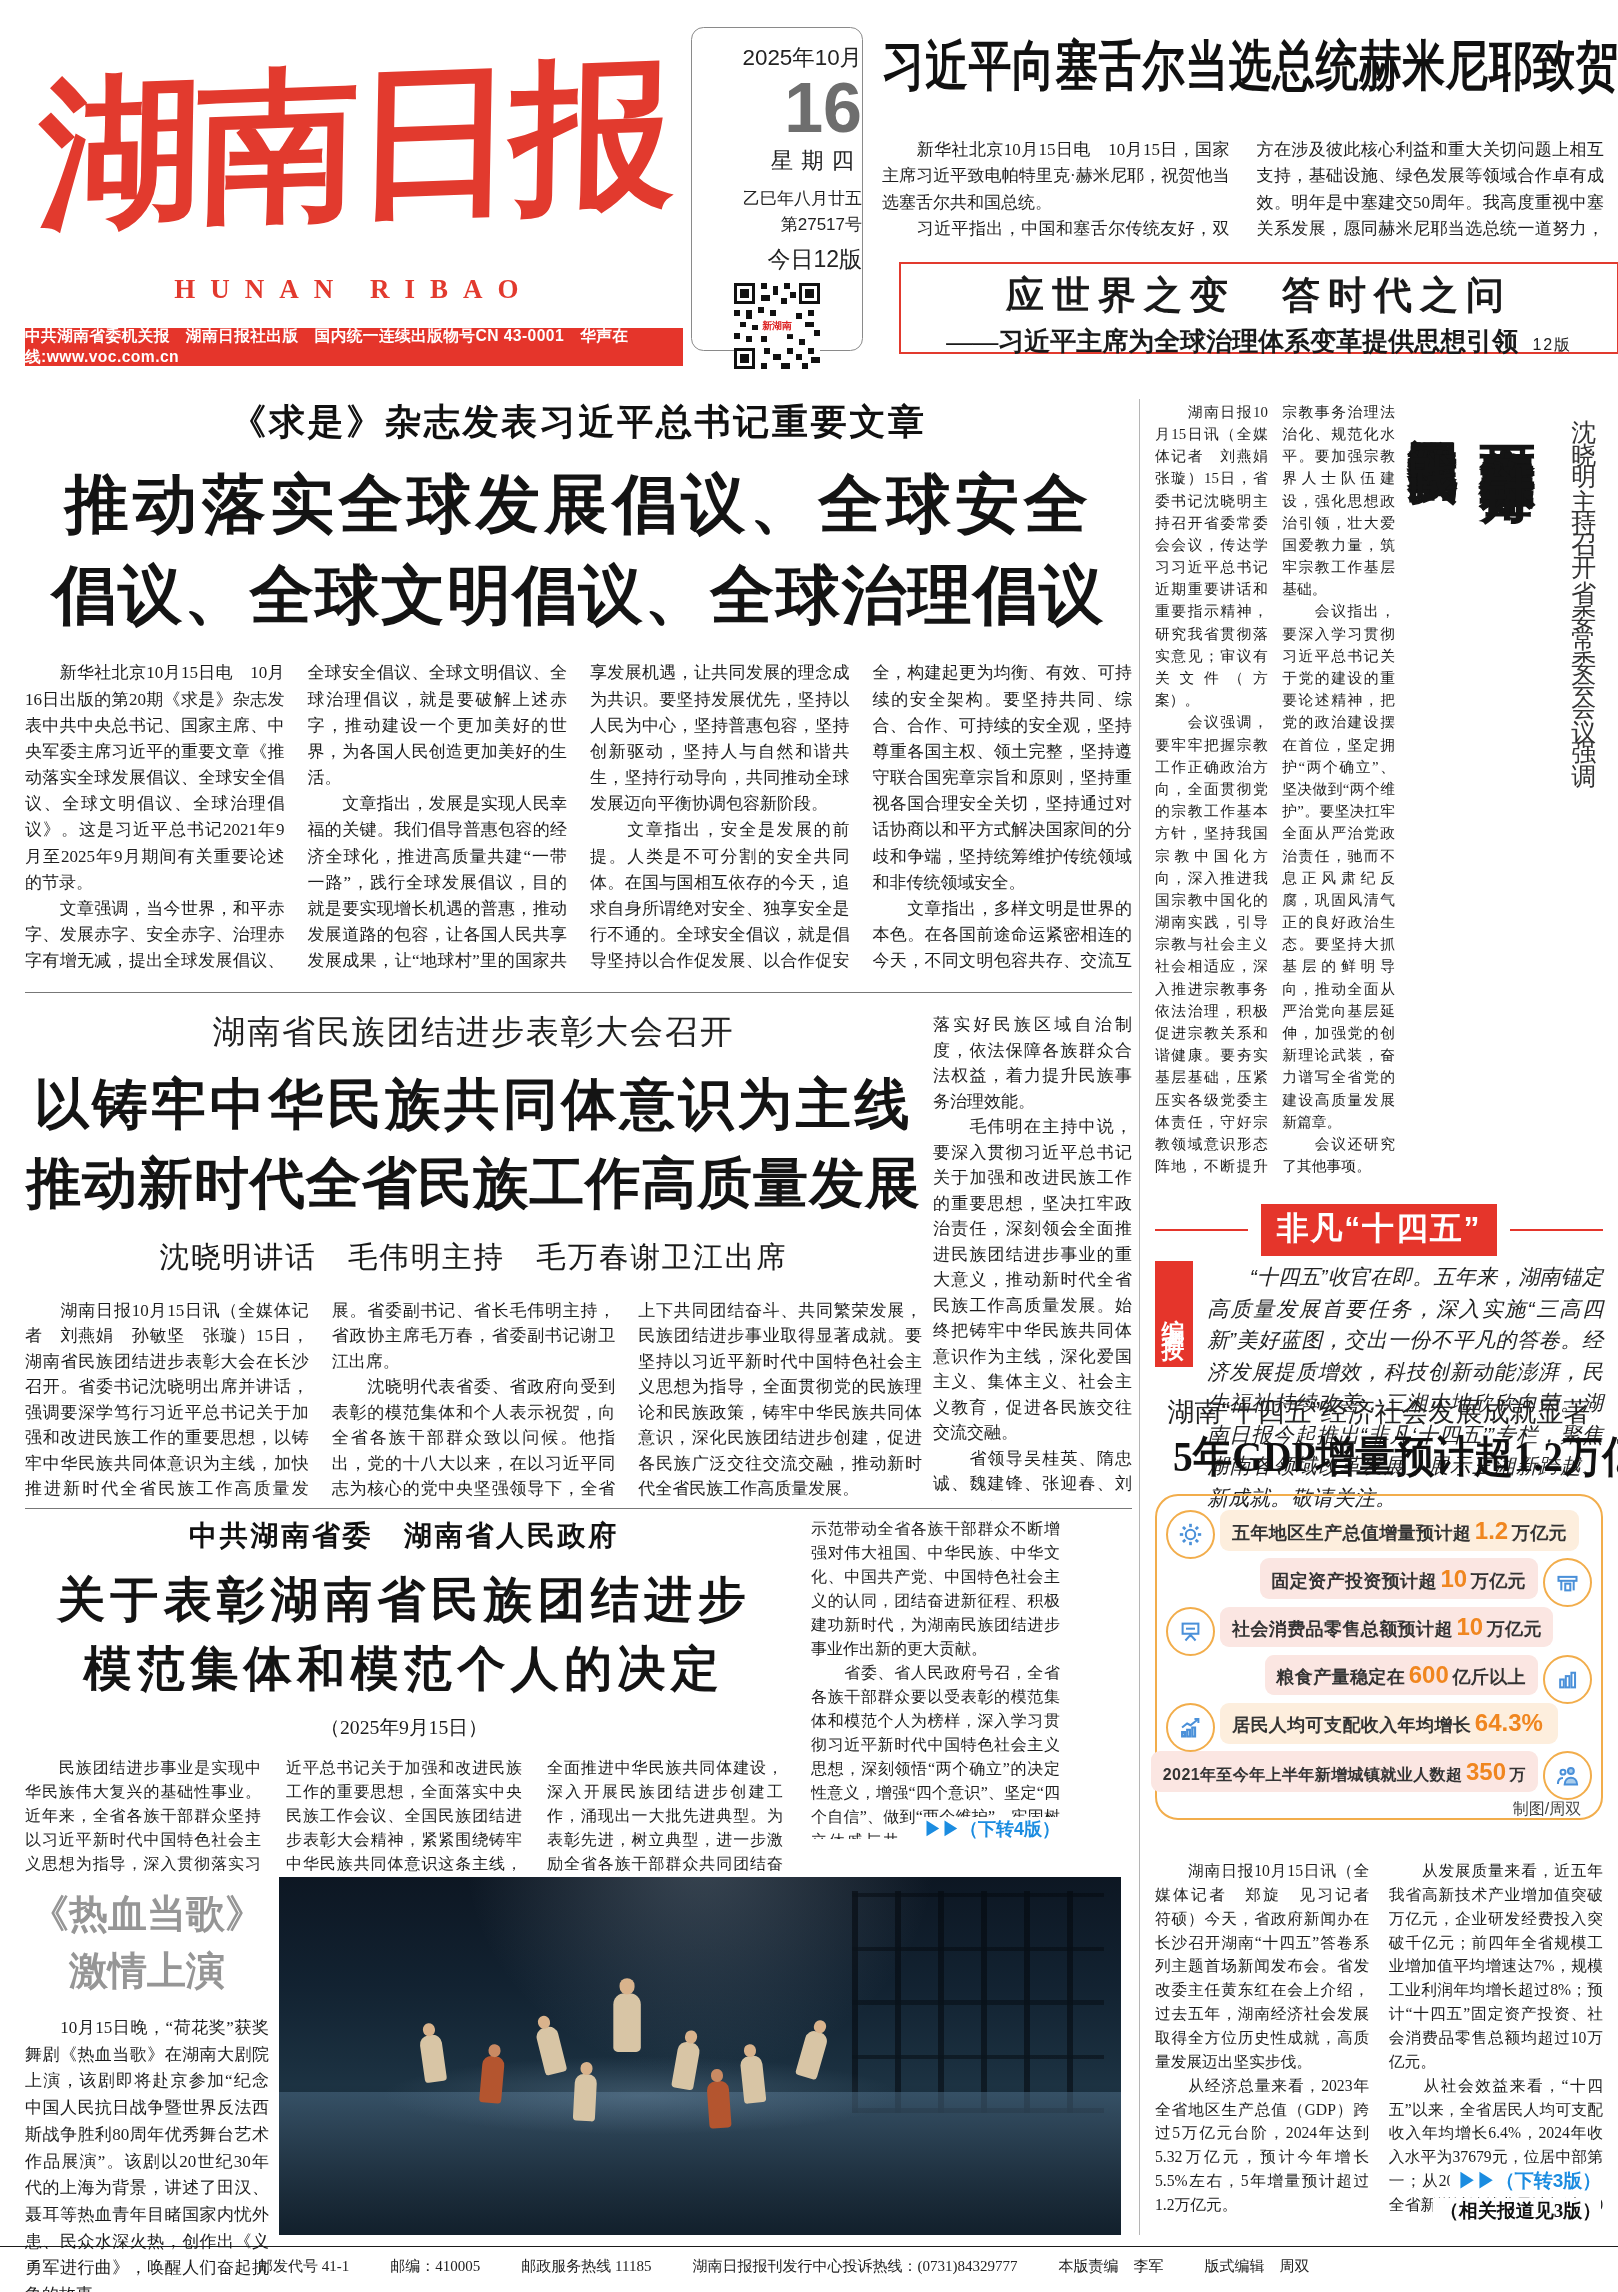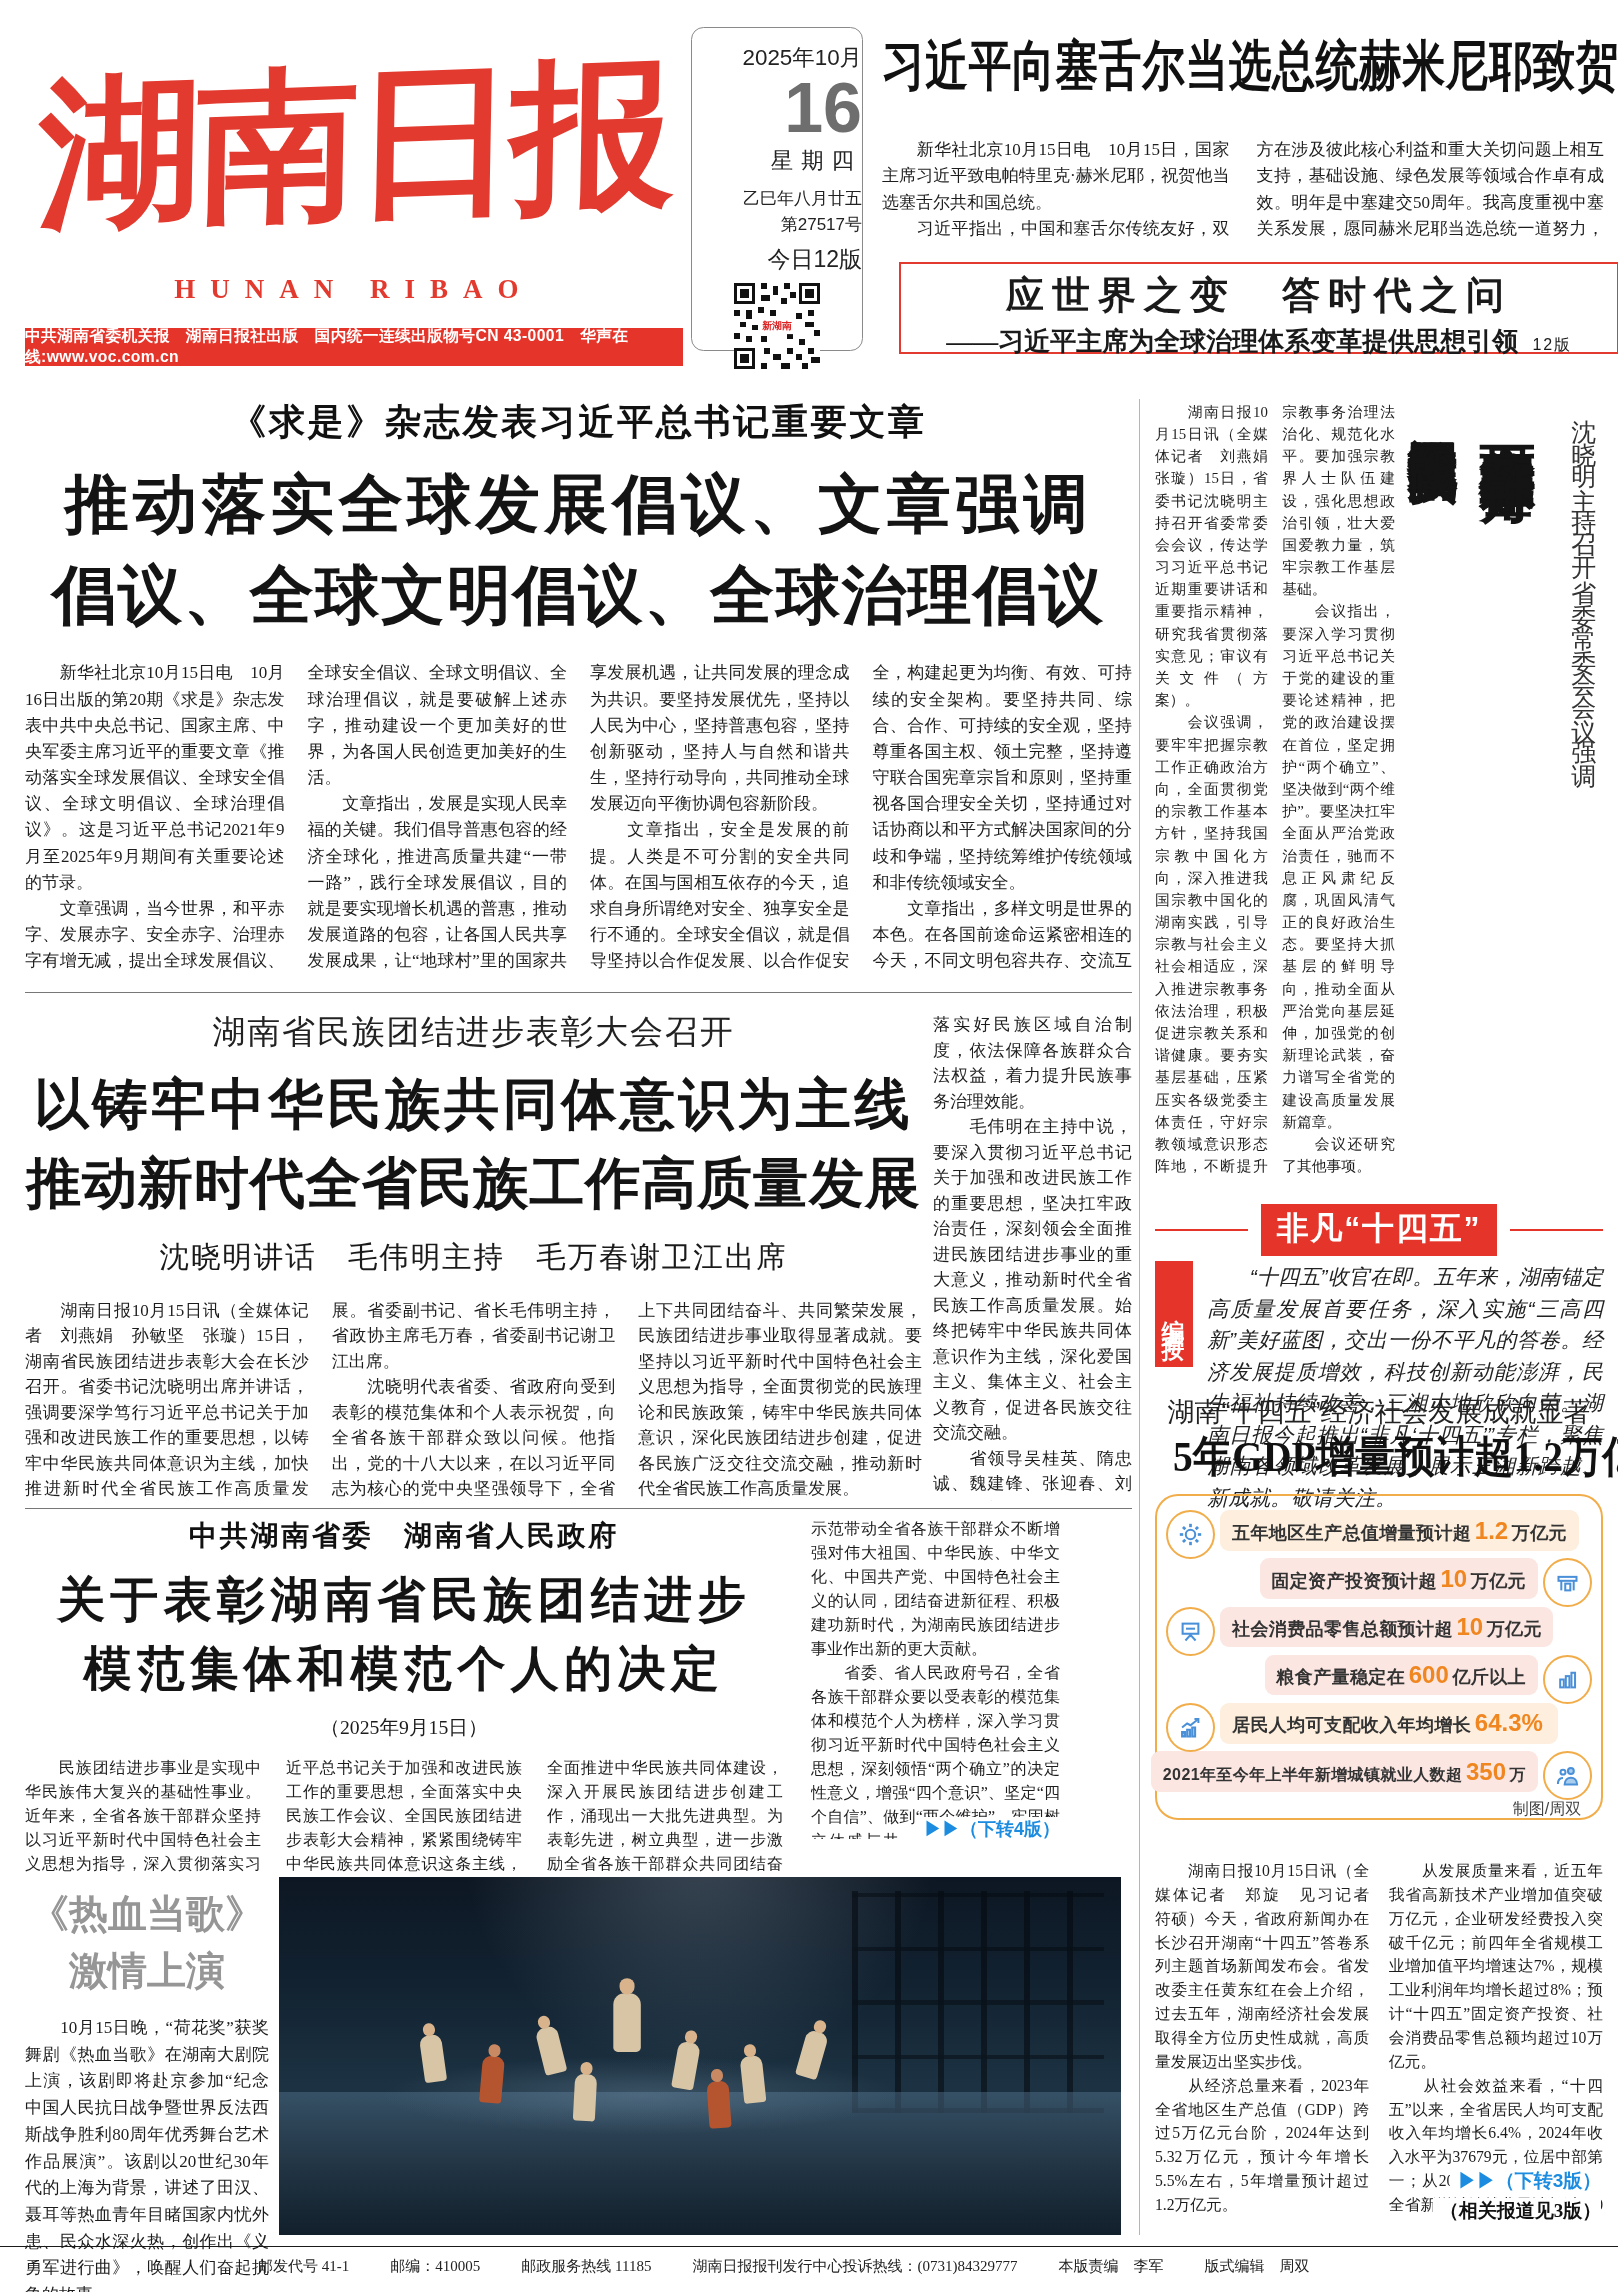--- a/index.html
+++ b/index.html
@@ -211,21 +211,21 @@
   </div>
   <div class="abs thought-box">
     <div class="tb-title">应世界之变　答时代之问</div>
     <div class="tb-sub">
       <span>——习近平主席为全球治理体系变革提供思想引领</span><span class="tb-page">12版</span>
     </div>
   </div>
 
   <div class="abs qiushi">
     <div class="q-kicker">《求是》杂志发表习近平总书记重要文章</div>
-    <div class="q-h1">推动落实全球发展倡议、文章强调</div>
+    <div class="q-h1">推动落实全球发展倡议、全球安全</div>
     <div class="q-h2">倡议、全球文明倡议、全球治理倡议</div>
     <div class="q-body body-text">　　新华社北京10月15日电　10月16日出版的第20期《求是》杂志发表中共中央总书记、国家主席、中央军委主席习近平的重要文章《推动落实全球发展倡议、全球安全倡议、全球文明倡议、全球治理倡议》。这是习近平总书记2021年9月至2025年9月期间有关重要论述的节录。
 　　文章强调，当今世界，和平赤字、发展赤字、安全赤字、治理赤字有增无减，提出全球发展倡议、全球安全倡议、全球文明倡议、全球治理倡议，就是要破解上述赤字，推动建设一个更加美好的世界，为各国人民创造更加美好的生活。
 　　文章指出，发展是实现人民幸福的关键。我们倡导普惠包容的经济全球化，推进高质量共建“一带一路”，践行全球发展倡议，目的就是要实现增长机遇的普惠，推动发展道路的包容，让各国人民共享发展成果，让“地球村”里的国家共享发展机遇，让共同发展的理念成为共识。要坚持发展优先，坚持以人民为中心，坚持普惠包容，坚持创新驱动，坚持人与自然和谐共生，坚持行动导向，共同推动全球发展迈向平衡协调包容新阶段。
 　　文章指出，安全是发展的前提。人类是不可分割的安全共同体。在国与国相互依存的今天，追求自身所谓绝对安全、独享安全是行不通的。全球安全倡议，就是倡导坚持以合作促发展、以合作促安全，构建起更为均衡、有效、可持续的安全架构。要坚持共同、综合、合作、可持续的安全观，坚持尊重各国主权、领土完整，坚持遵守联合国宪章宗旨和原则，坚持重视各国合理安全关切，坚持通过对话协商以和平方式解决国家间的分歧和争端，坚持统筹维护传统领域和非传统领域安全。
 　　文章指出，多样文明是世界的本色。在各国前途命运紧密相连的今天，不同文明包容共存、交流互鉴，在推动人类社会现代化进程、繁荣世界文明百花园中具有不可替代的作用。提出全球文明倡议，就是与世界各国一道，弘扬平等、互鉴、对话、包容的文明观，以文明交流超越文明隔阂、文明互鉴超越文明冲突、文明包容超越文明优越，共同推动人类文明发展进步。要共同倡导尊重世界文明多样性，共同倡导弘扬全人类共同价值，共同倡导重视文明传承和创新，共同倡导加强国际人文交流合作，努力开创世界各国人文交流、文化交融、民心相通新局面，让世界文明百花园姹紫嫣红、生机盎然。
 　　文章指出，今年是世界反法西斯战争胜利和联合国成立80周年，是铭记历史、共创未来的重要时刻。80年前，两次世界大战的浩劫让国际社会痛定思痛，建立了以联合国为核心的国际体系。当前，世界百年变局加速演进，人类又站在历史的十字路口。提出全球治理倡议，核心理念是践行真正的多边主义，推动构建更加公正合理的全球治理体系，携手迈向人类命运共同体。第一，奉行主权平等。第二，遵守国际法治。第三，践行多边主义。第四，倡导以人为本。第五，注重行动导向。</div>
   </div>
 
   <div class="abs hrule" style="left:25px;top:992px;width:1107px;"></div>

